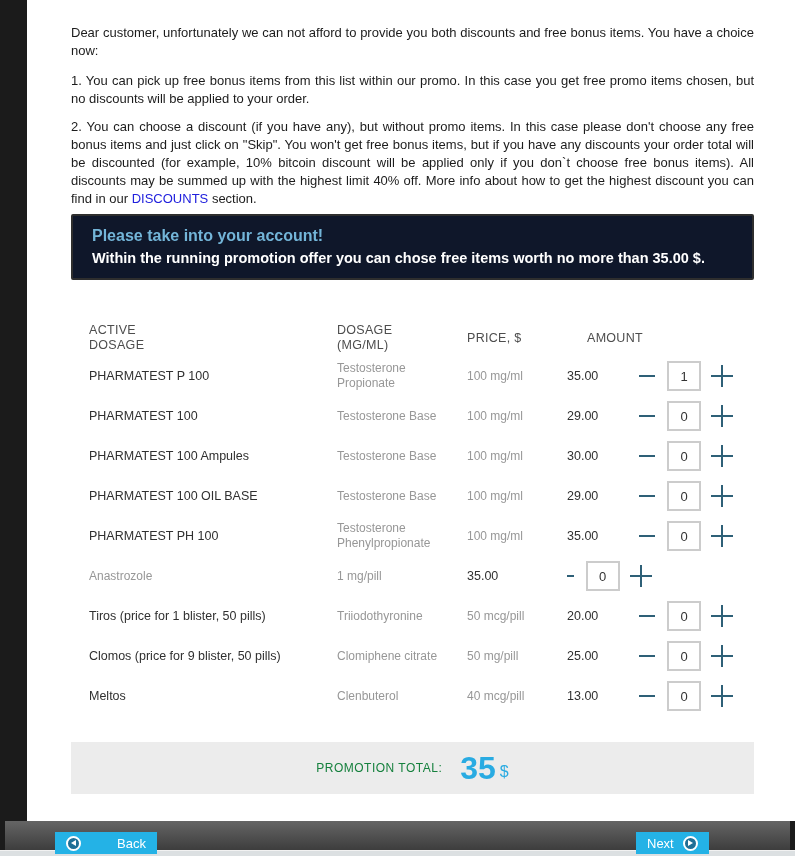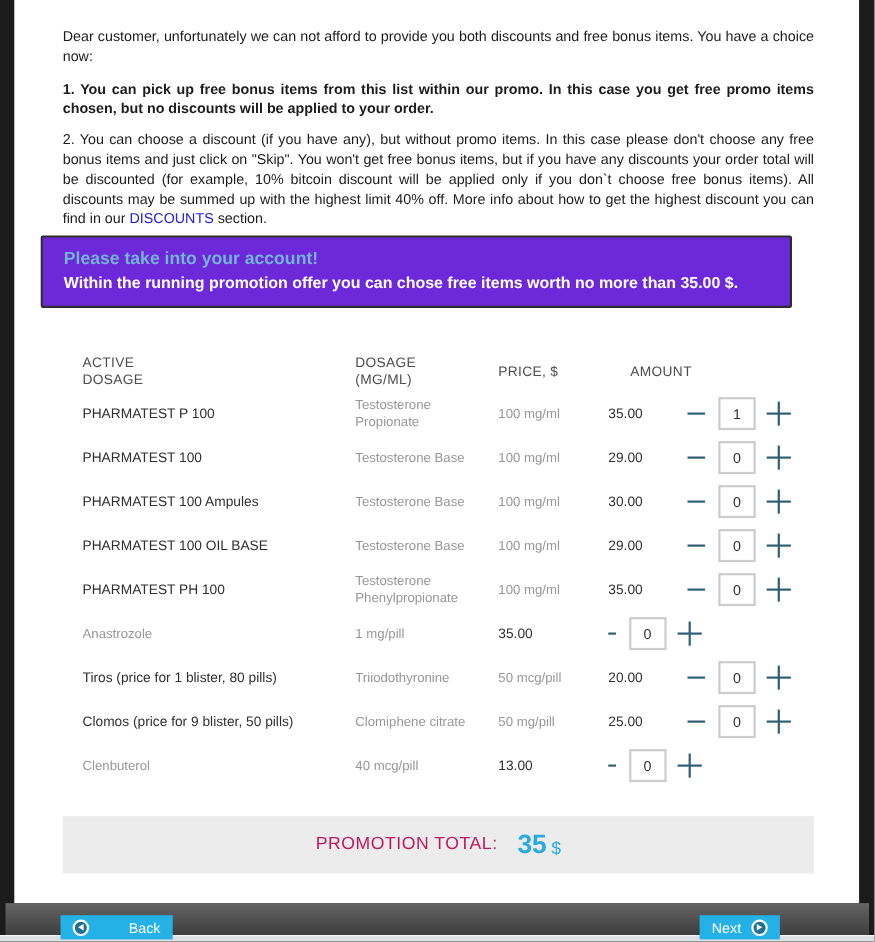--- a/index.html
+++ b/index.html
@@ -1,36 +1,36 @@
 <!DOCTYPE html>
 <html><head>
 <meta charset="utf-8">
 <style>
   * { margin:0; padding:0; box-sizing:border-box; }
   html,body { width:795px; height:856px; overflow:hidden; }
   body { background:#1b1b1b; font-family:"Liberation Sans", sans-serif; position:relative; }
 
   .page {
-    position:absolute; left:13px; top:0; width:768px; height:821px;
+    position:absolute; left:27px; top:0; width:768px; height:821px;
     background:#ffffff;
   }
 
   
   .intro { padding:24px 41px 0 44px; }
   .intro p {
     font-size:13px; line-height:18px; color:#1c1c1c; text-align:justify;
   }
   .intro p.p1 { margin-bottom:12px; }
-  .intro p.p2 { margin-bottom:10px;font-weight:bold; }
+  .intro p.p2 { margin-bottom:10px; }
   .link { color:#2020dd; text-decoration:none; cursor:pointer; }
 
   
   .notice {
-    margin:6px 41px 0 24px; width:683px; height:66px;
-    background:#6d28d9; border:2px solid #2e2e2e; border-radius:2px;
+    margin:6px 41px 0 44px; width:683px; height:66px;
+    background:#0f172a; border:2px solid #2e2e2e; border-radius:2px;
     padding:10px 0 0 19px;
   }
   .notice-title { color:#73b5d8; font-size:16px; font-weight:bold; line-height:20px; }
   .notice-message { color:#ffffff; font-size:14.5px; font-weight:bold; line-height:20px; margin-top:2px; }
 
   
   .table { margin:40px 0 0 62px; width:645px; }
   .thead, .row { display:grid; grid-template-columns:248px 130px 100px 72px 95px; align-items:center; }
   .thead { height:36px; }
   .th { font-size:12.5px; color:#4d4d4d; line-height:15px; letter-spacing:.3px; }
@@ -51,22 +51,22 @@
   }
   .plus { position:relative; display:inline-block; width:22px; height:22px; cursor:pointer; }
   .plus::before { content:""; position:absolute; left:0; top:10px; width:22px; height:2px; background:#2e6077; }
   .plus::after  { content:""; position:absolute; left:10px; top:0; width:2px; height:22px; background:#2e6077; }
 
   
   .promo-total {
     margin:26px 41px 0 44px; width:683px; height:52px; background:#ececec;
     display:flex; align-items:center; justify-content:center;
   }
-  .pt-label { font-size:16px; color:#be185d; letter-spacing:.5px; }
-  .pt-value { font-size:24px; font-weight:bold; color:#29abe2; margin-left:18px; }
+  .pt-label { font-size:12px; color:#15803d; letter-spacing:.5px; }
+  .pt-value { font-size:32px; font-weight:bold; color:#29abe2; margin-left:18px; }
   .pt-cur { font-size:16px; color:#29abe2; margin-left:4px; margin-top:8px; }
 
   
   .bottombar {
     position:absolute; left:5px; top:821px; width:785px; height:29px;
     background:linear-gradient(#656565,#3d3d3d);
   }
   .bottomstrip {
     position:absolute; left:0; top:850px; width:795px; height:6px;
     background:#dce0e2; border-top:1px solid #f2f2f2;
@@ -175,21 +175,21 @@
       <div class="cell gray">1 mg/pill</div>
       <div class="cell">35.00</div>
       <div class="cell amount">
         <span class="minus"></span>
         <input class="amt" value="0" style="">
         <span class="plus"></span>
       </div>
     </div>
 
     <div class="row">
-      <div class="cell">Tiros (price for 1 blister, 80 pills)</div>
+      <div class="cell">Tiros (price for 1 blister, 50 pills)</div>
       <div class="cell gray">Triiodothyronine</div>
       <div class="cell gray">50 mcg/pill</div>
       <div class="cell">20.00</div>
       <div class="cell amount">
         <span class="minus"></span>
         <input class="amt" value="0" style="">
         <span class="plus"></span>
       </div>
     </div>
 
@@ -199,20 +199,21 @@
       <div class="cell gray">50 mg/pill</div>
       <div class="cell">25.00</div>
       <div class="cell amount">
         <span class="minus"></span>
         <input class="amt" value="0" style="">
         <span class="plus"></span>
       </div>
     </div>
 
     <div class="row">
+      <div class="cell">Meltos</div>
       <div class="cell gray">Clenbuterol</div>
       <div class="cell gray">40 mcg/pill</div>
       <div class="cell">13.00</div>
       <div class="cell amount">
         <span class="minus"></span>
         <input class="amt" value="0" style="">
         <span class="plus"></span>
       </div>
     </div>
   </div>

